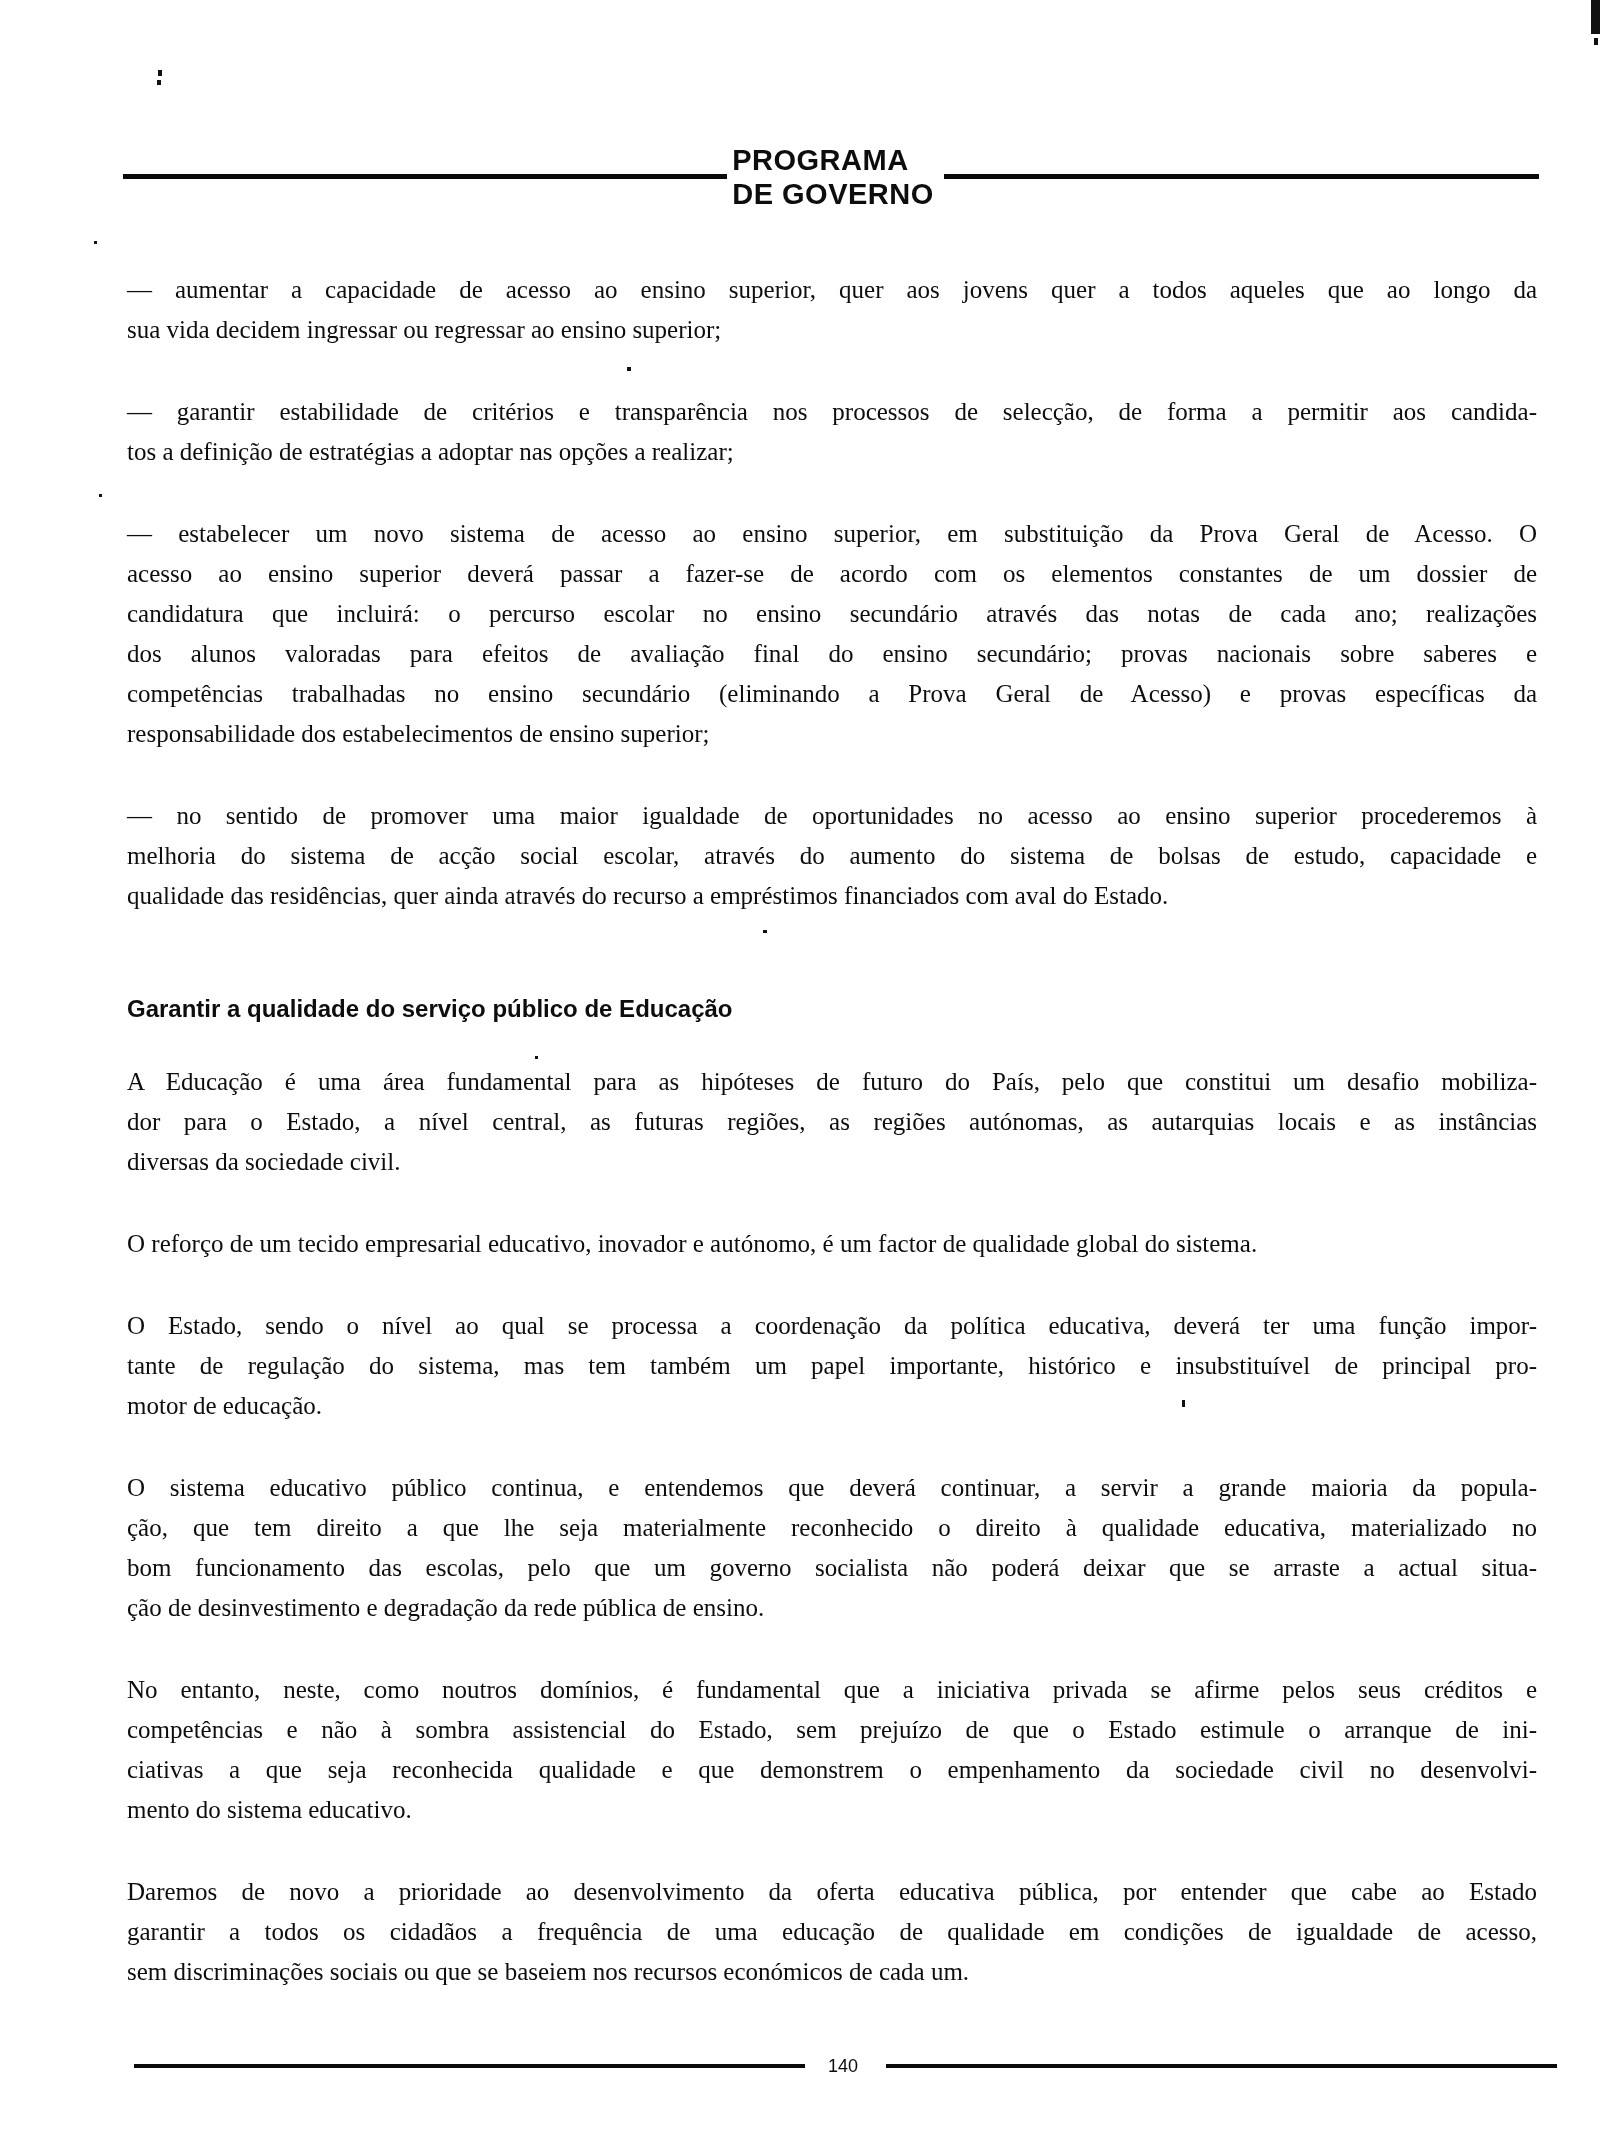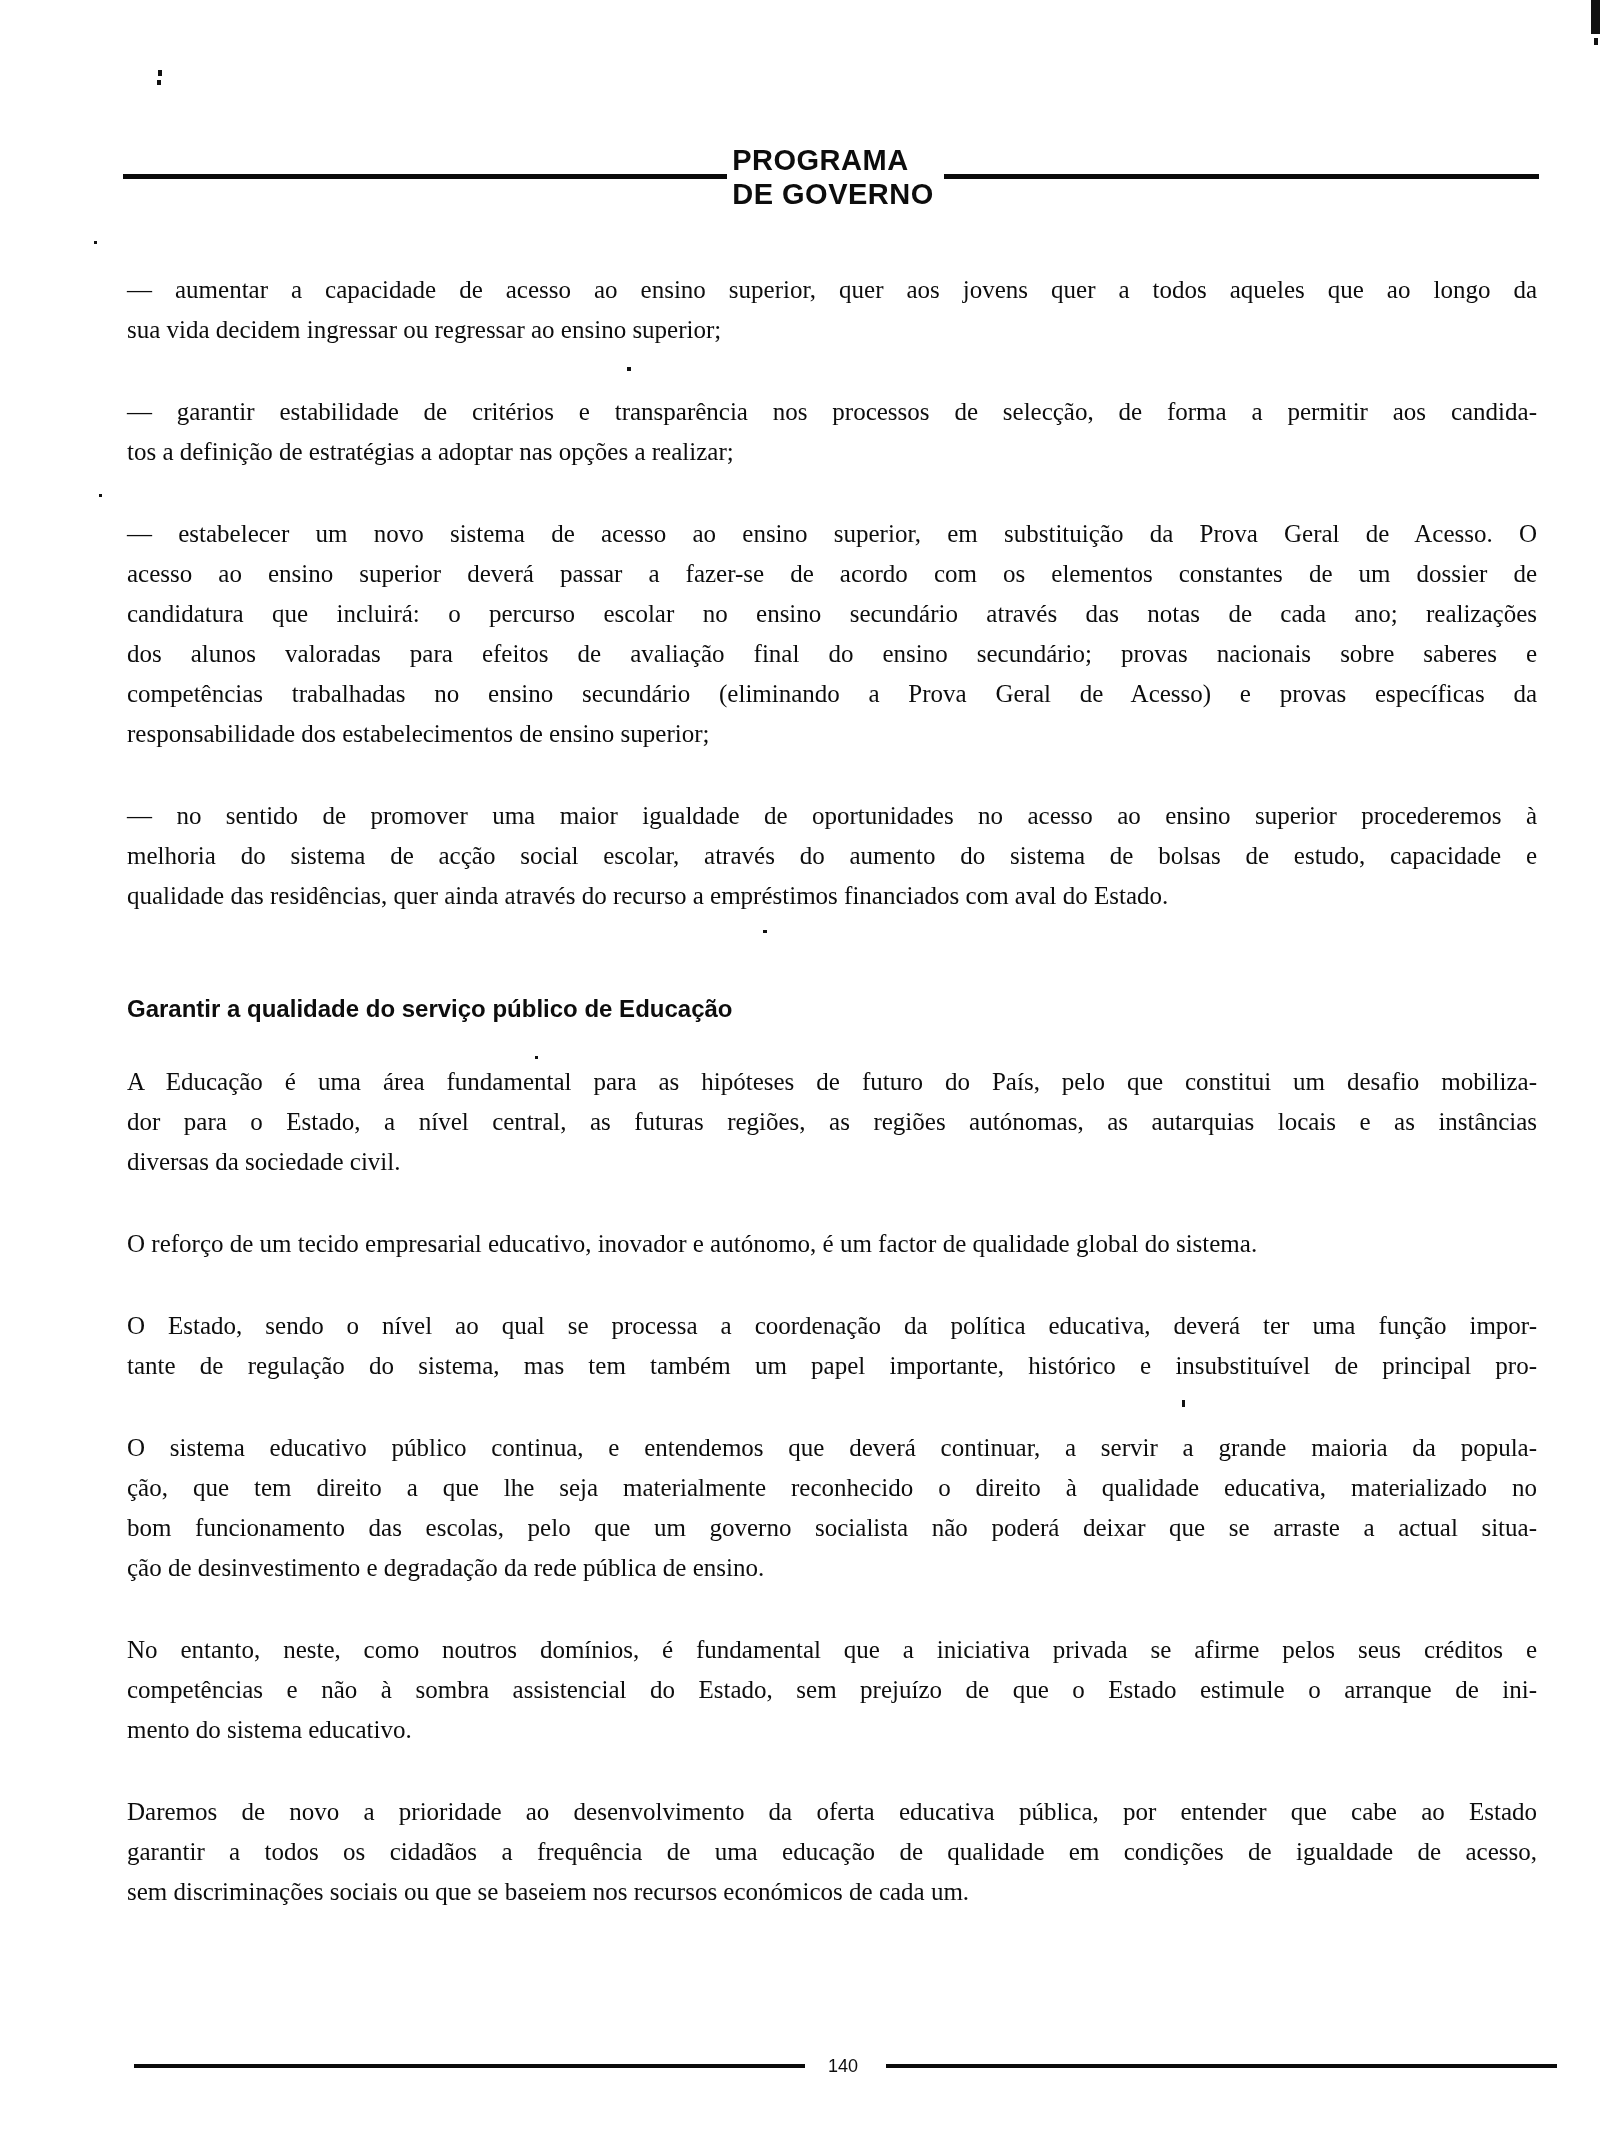--- a/index.html
+++ b/index.html
@@ -107,30 +107,32 @@
       <div class="jline">A Educação é uma área fundamental para as hipóteses de futuro do País, pelo que constitui um desafio mobiliza-</div>
       <div class="jline">dor para o Estado, a nível central, as futuras regiões, as regiões autónomas, as autarquias locais e as instâncias</div>
       <div class="jline last">diversas da sociedade civil.</div>
     </div>
     <div class="para">
       <div class="jline last">O reforço de um tecido empresarial educativo, inovador e autónomo, é um factor de qualidade global do sistema.</div>
     </div>
     <div class="para">
       <div class="jline">O Estado, sendo o nível ao qual se processa a coordenação da política educativa, deverá ter uma função impor-</div>
       <div class="jline">tante de regulação do sistema, mas tem também um papel importante, histórico e insubstituível de principal pro-</div>
+      <div class="jline last">motor de educação.</div>
     </div>
     <div class="para">
       <div class="jline">O sistema educativo público continua, e entendemos que deverá continuar, a servir a grande maioria da popula-</div>
       <div class="jline">ção, que tem direito a que lhe seja materialmente reconhecido o direito à qualidade educativa, materializado no</div>
       <div class="jline">bom funcionamento das escolas, pelo que um governo socialista não poderá deixar que se arraste a actual situa-</div>
       <div class="jline last">ção de desinvestimento e degradação da rede pública de ensino.</div>
     </div>
     <div class="para">
       <div class="jline">No entanto, neste, como noutros domínios, é fundamental que a iniciativa privada se afirme pelos seus créditos e</div>
       <div class="jline">competências e não à sombra assistencial do Estado, sem prejuízo de que o Estado estimule o arranque de ini-</div>
+      <div class="jline">ciativas a que seja reconhecida qualidade e que demonstrem o empenhamento da sociedade civil no desenvolvi-</div>
       <div class="jline last">mento do sistema educativo.</div>
     </div>
     <div class="para">
       <div class="jline">Daremos de novo a prioridade ao desenvolvimento da oferta educativa pública, por entender que cabe ao Estado</div>
       <div class="jline">garantir a todos os cidadãos a frequência de uma educação de qualidade em condições de igualdade de acesso,</div>
       <div class="jline last">sem discriminações sociais ou que se baseiem nos recursos económicos de cada um.</div>
     </div>
   </div>
 
 <div class="rule" style="left:134px; top:2064px; width:671px; height:4px;"></div>

